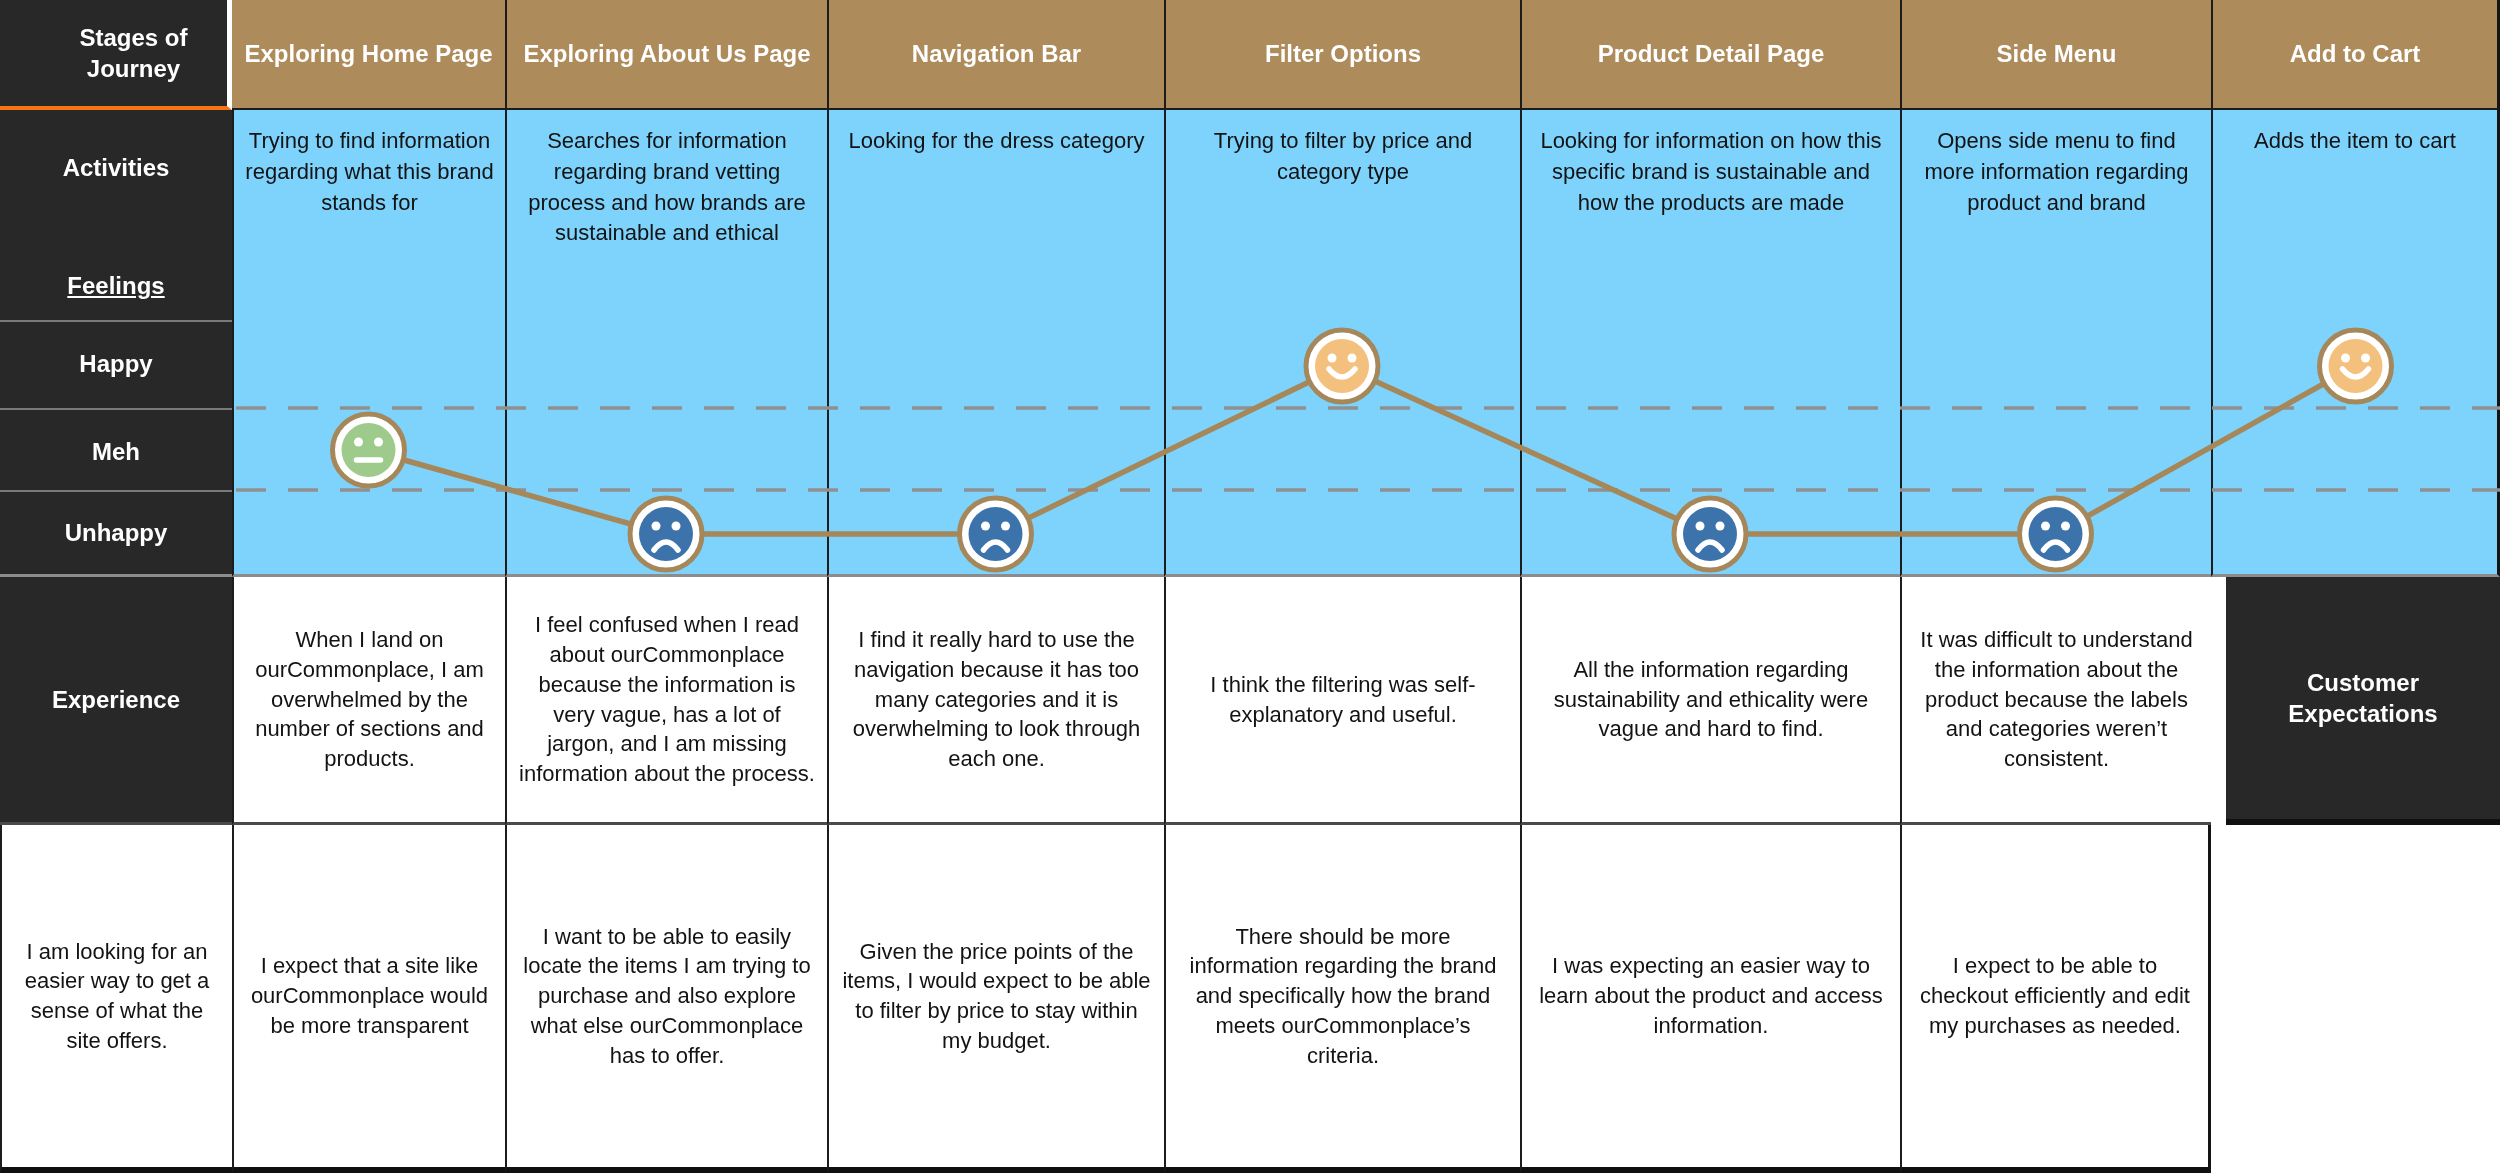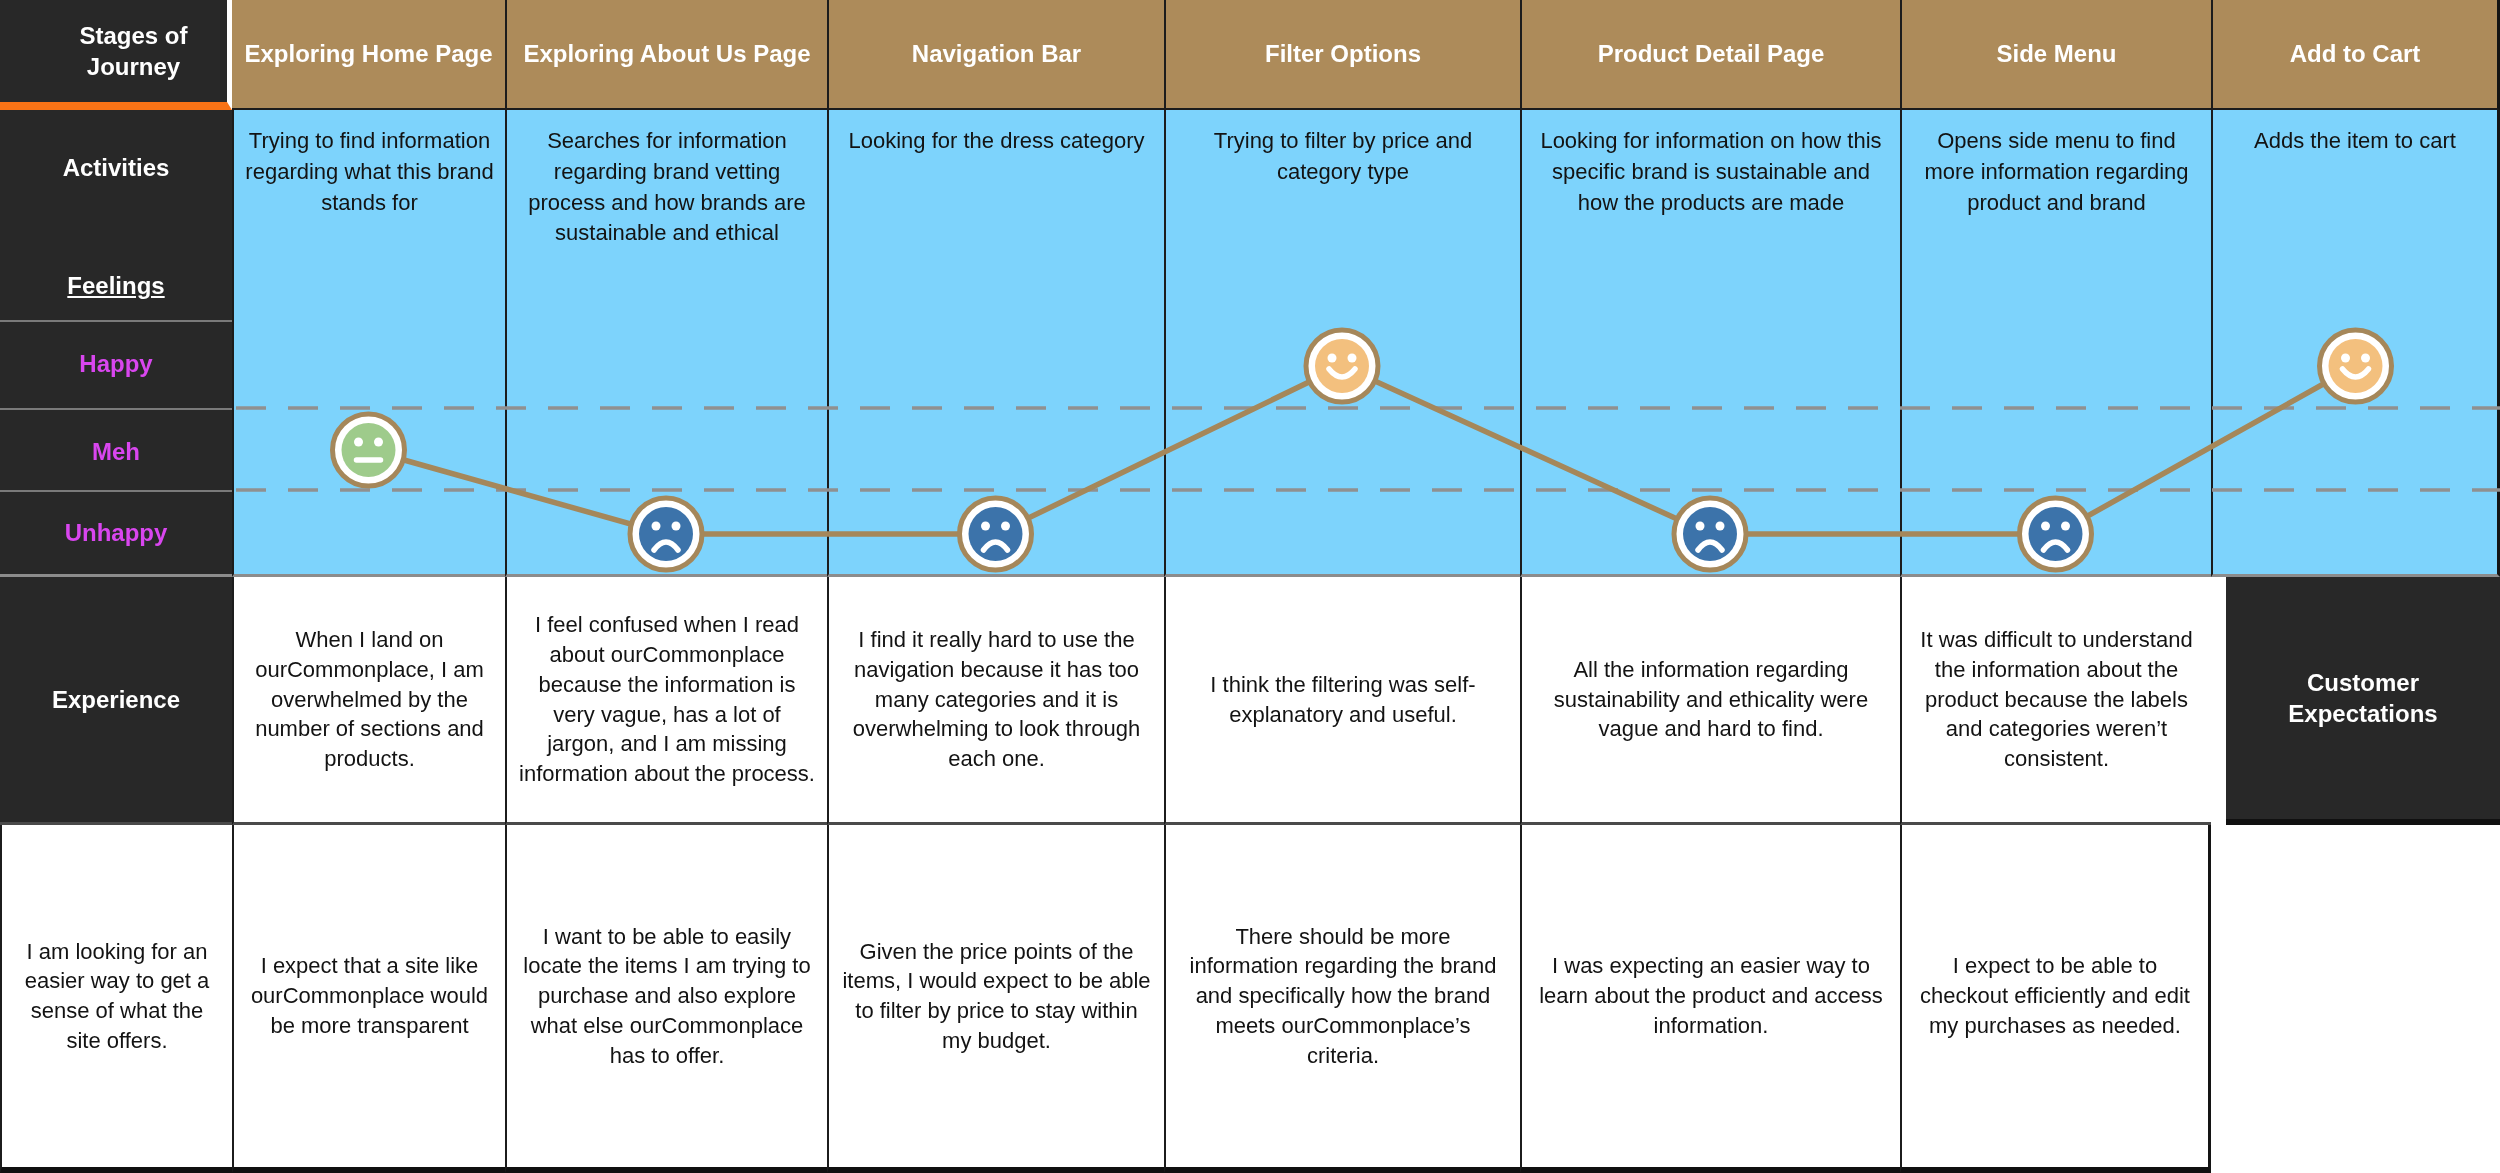--- a/index.html
+++ b/index.html
@@ -20,34 +20,34 @@
     background:#ad8b5a;color:#ffffff;font-weight:bold;font-size:24px;
     display:flex;align-items:center;justify-content:center;text-align:center;
     border-left:2px solid #1c1c1c;border-bottom:2px solid #1c1c1c;
     line-height:1.2;padding:0 6px;
   }
   .hdr.first{border-left:none;}
   .dark{background:#282828;color:#ffffff;}
   .corner{
     display:flex;align-items:center;justify-content:center;text-align:center;
     font-weight:bold;font-size:24px;line-height:1.3;
-    border-bottom:8px solid #f97316;border-right:5px solid #ffffff;padding-left:40px;
+    border-bottom:4px solid #f97316;border-right:5px solid #ffffff;padding-left:40px;
   }
   .corner .wrap{max-width:130px;}
   
   .leftmid{border-bottom:3px solid #8c8c8c;}
   .leftmid .lbl{
     position:absolute;left:0;width:100%;text-align:center;color:#ffffff;
     font-weight:bold;font-size:24px;
   }
   .lbl-activities{top:44px;}
   .lbl-feelings{top:162px;text-decoration:underline;}
   .bandlbl{
     position:absolute;left:0;width:100%;display:flex;align-items:center;
-    justify-content:center;color:#d946ef;font-weight:bold;font-size:24px;
+    justify-content:center;color:#ffffff;font-weight:bold;font-size:24px;
   }
   .band-happy{top:210px;height:88px;}
   .band-meh{top:298px;height:87px;}
   .band-unhappy{top:380px;height:85px;}
   .divider{position:absolute;left:0;width:100%;height:2px;background:#7a7a7a;}
   .div1{top:210px;}.div2{top:298px;}.div3{top:380px;}
   .act{
     background:#7dd3fc;color:#131313;font-size:22px;line-height:1.4;
     display:flex;justify-content:center;align-items:flex-start;text-align:center;
     padding:16px 8px 0 8px;border-left:2px solid #1c1c1c;

